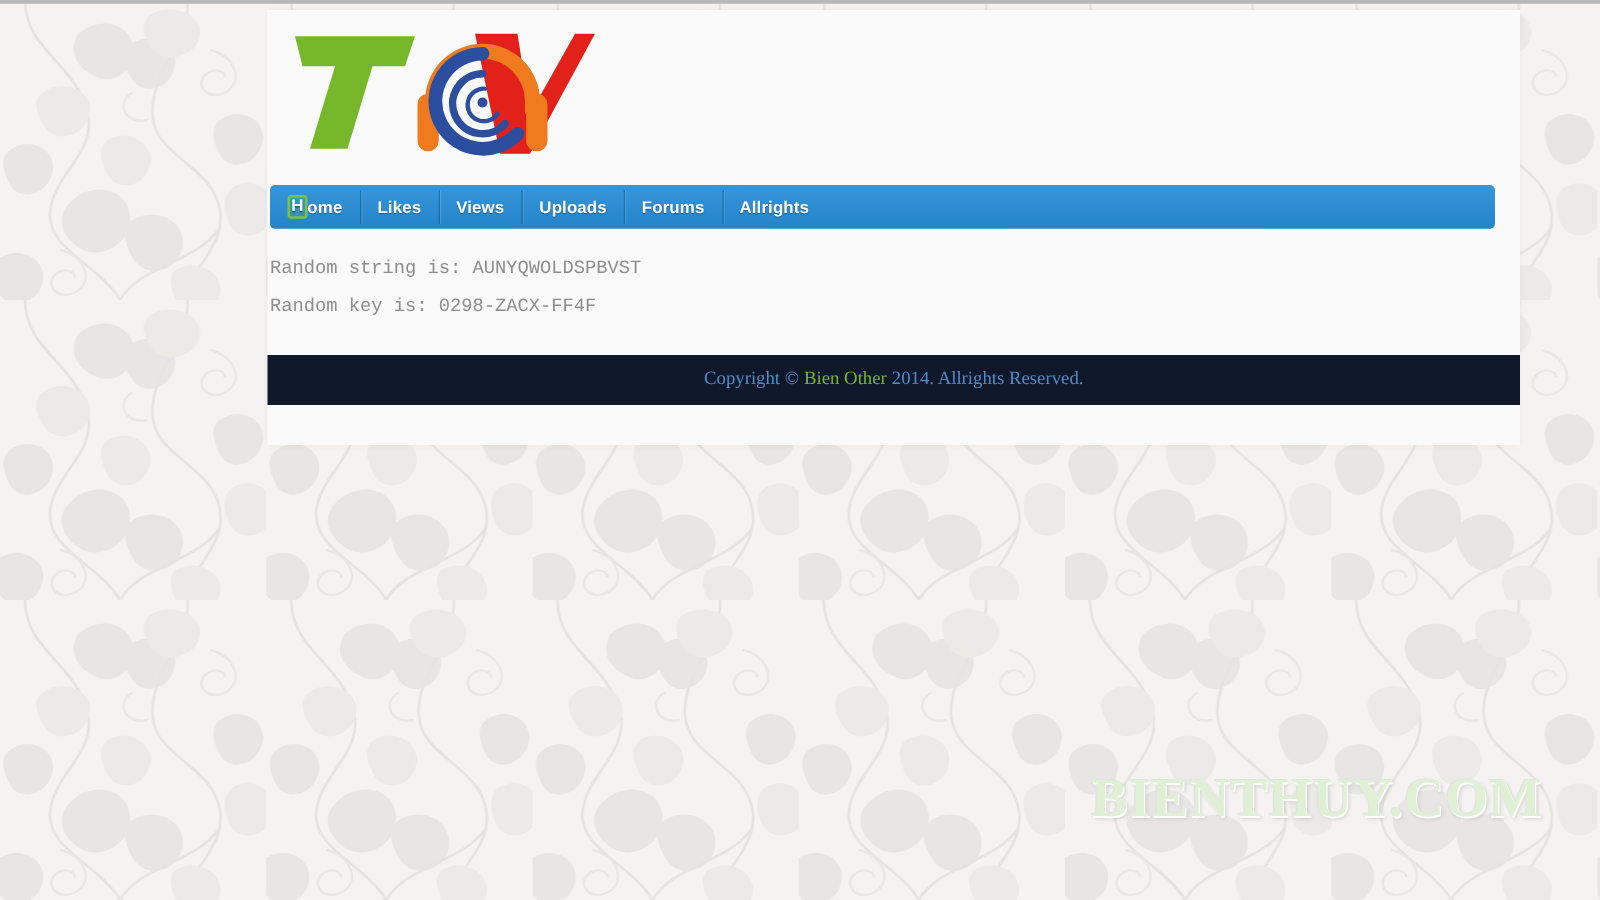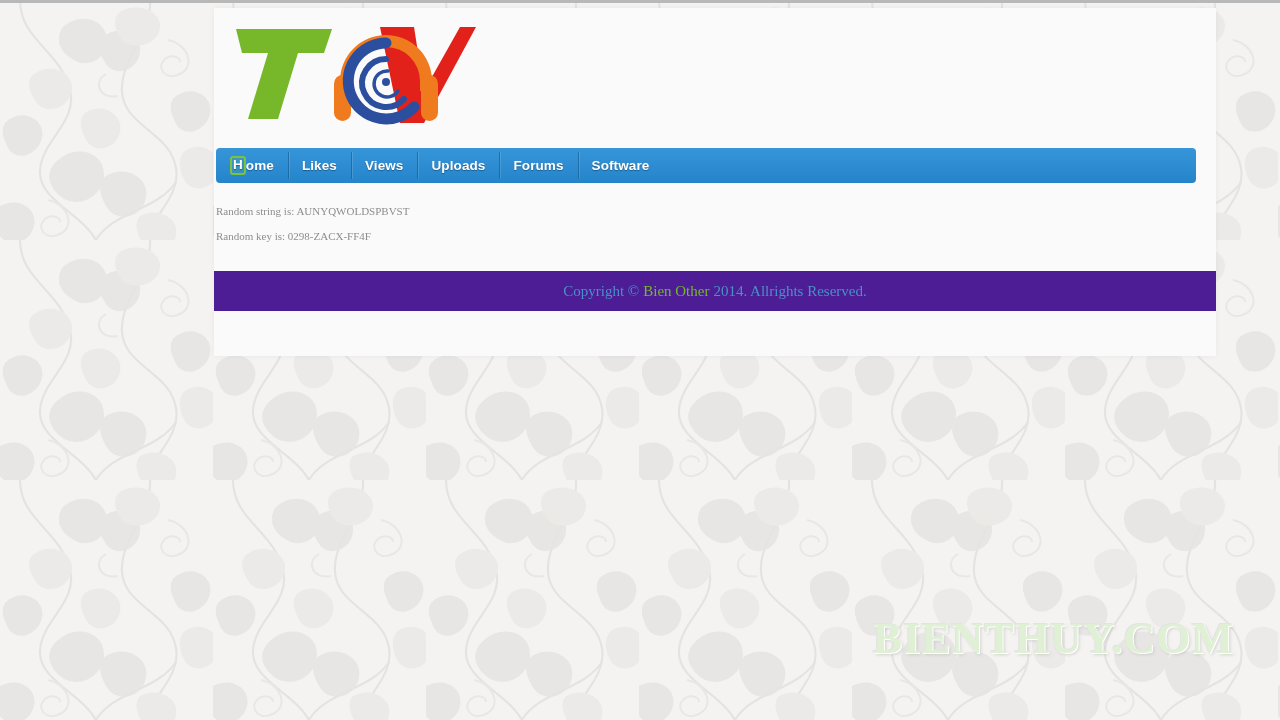--- a/index.html
+++ b/index.html
@@ -96,36 +96,36 @@
     line-height: 1.05;
     background: rgba(124,193,66,0.15);
   }
 
   #primary-nav-wrap { padding: 9px 0 0 0; }
   #secondary-nav-wrap { padding: 9px 0 0 0; }
 
   
   #random-info {
     padding: 16px 0 14px 2px;
-    font-family: Liberation Serif, serif;
+    font-family: Liberation Mono, monospace;
     color: #8d8d8d;
-    font-size: 11px;
+    font-size: 15px;
   }
   .random-line { padding: 4px 0 4px 0; line-height: 1.55; }
   .random-value { color: #8d8d8d; }
 
   
   #site-footer {
     height: 40px;
     display: flex;
     align-items: center;
     justify-content: center;
     font-family: "Liberation Serif", serif;
     font-size: 15px;
-    background: #4c1d95;
+    background: #0f172a;
     margin-top: 8px;
   }
   .copy-blue { color: #4a90c8; }
   .copy-green { color: #76b82a; padding: 0 4px; }
 
   
   #watermark {
     position: absolute;
     right: 46px;
     bottom: 56px;
@@ -227,21 +227,21 @@
       <div class="nav-item">
           <span>Views</span>
         </div>
       <div class="nav-item">
           <span>Uploads</span>
         </div>
       <div class="nav-item">
           <span>Forums</span>
         </div>
       <div class="nav-item">
-          <span>Software</span>
+          <span>Allrights</span>
         </div>
     </nav>
   </div>
 
   <section id="random-info">
     <div class="random-line">
       <span>Random string is:</span>
       <span class="random-value">AUNYQWOLDSPBVST</span>
     </div>
     <div class="random-line">

